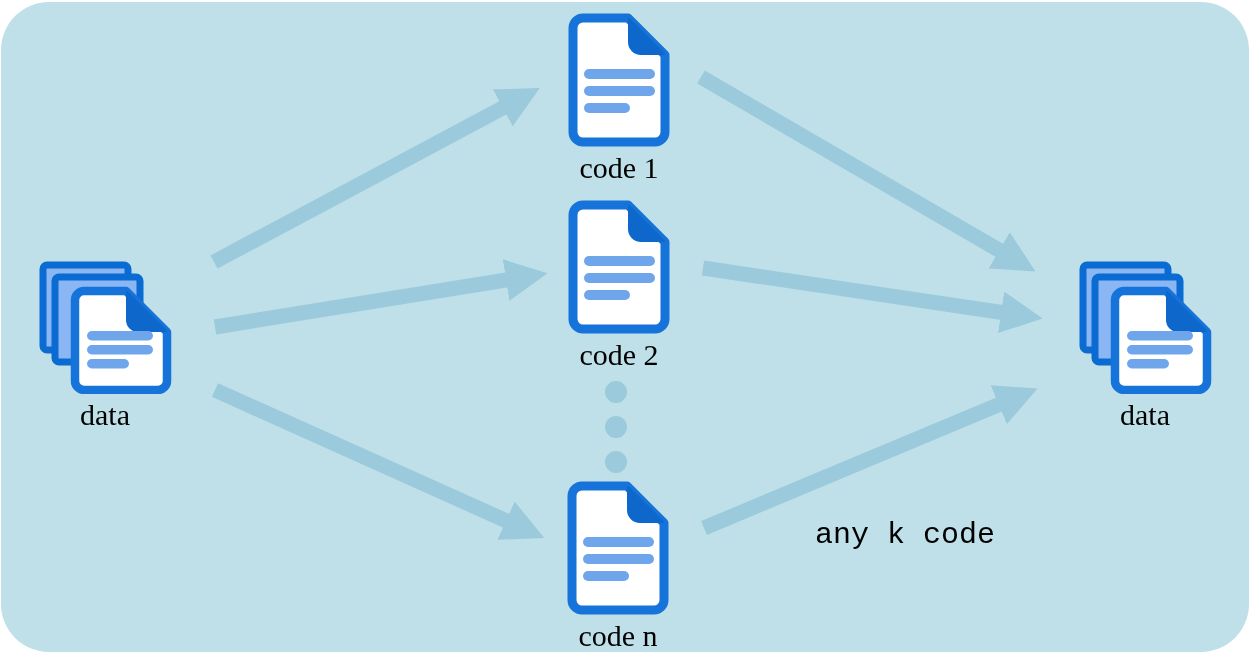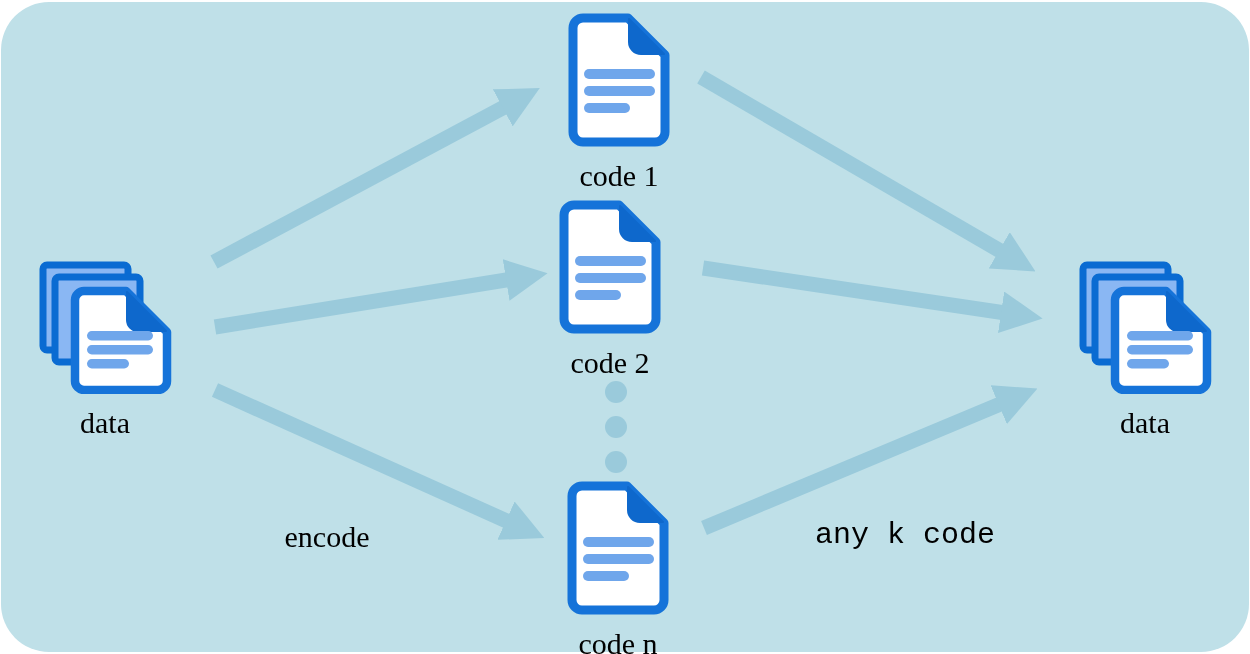--- a/index.html
+++ b/index.html
@@ -36,21 +36,21 @@
   }
   .dot{fill:var(--arrow);}
   .node{
     position:absolute;
     display:flex;flex-direction:column;align-items:center;
   }
   .node .icon{display:block;}
   .doc-svg{width:102px;height:134px;}
   .stack-svg{width:134px;height:134px;}
   .node-label{
-    margin-top:13px;
+    margin-top:5px;
     font-size:30px;
     line-height:32px;
     color:var(--label-text);
     white-space:nowrap;
     text-align:center;
   }
   .edge-label{
     position:absolute;
     font-size:30px;
     line-height:36px;
@@ -120,36 +120,35 @@
     <div class="node-label">data</div>
   </div>
 
   <div class="node" style="left:568px;top:13px;width:102px;">
     <svg class="icon doc-svg" viewBox="0 0 102 134">
         <use href="#sym-doc"></use>
       </svg>
     <div class="node-label">code 1</div>
   </div>
 
-  <div class="node" style="left:568px;top:200px;width:84px;">
+  <div class="node" style="left:568px;top:200px;width:102px;">
     <svg class="icon doc-svg" viewBox="0 0 102 134">
         <use href="#sym-doc"></use>
       </svg>
     <div class="node-label">code 2</div>
   </div>
 
   <div class="node" style="left:567px;top:481px;width:102px;">
     <svg class="icon doc-svg" viewBox="0 0 102 134">
         <use href="#sym-doc"></use>
       </svg>
     <div class="node-label">code n</div>
   </div>
 
   <div class="node" style="left:1078px;top:260px;width:134px;">
     <svg class="icon stack-svg" viewBox="0 0 134 134">
         <use href="#sym-stack"></use>
       </svg>
     <div class="node-label">data</div>
   </div>
 
-  <div class="edge-label" style="left:247px;top:519px;width:160px;">encode</div>
   <div class="edge-label" style="left:800px;top:517px;width:210px;font-family:Liberation Mono, monospace;">any k code</div>
 </div>
 
 </body></html>

